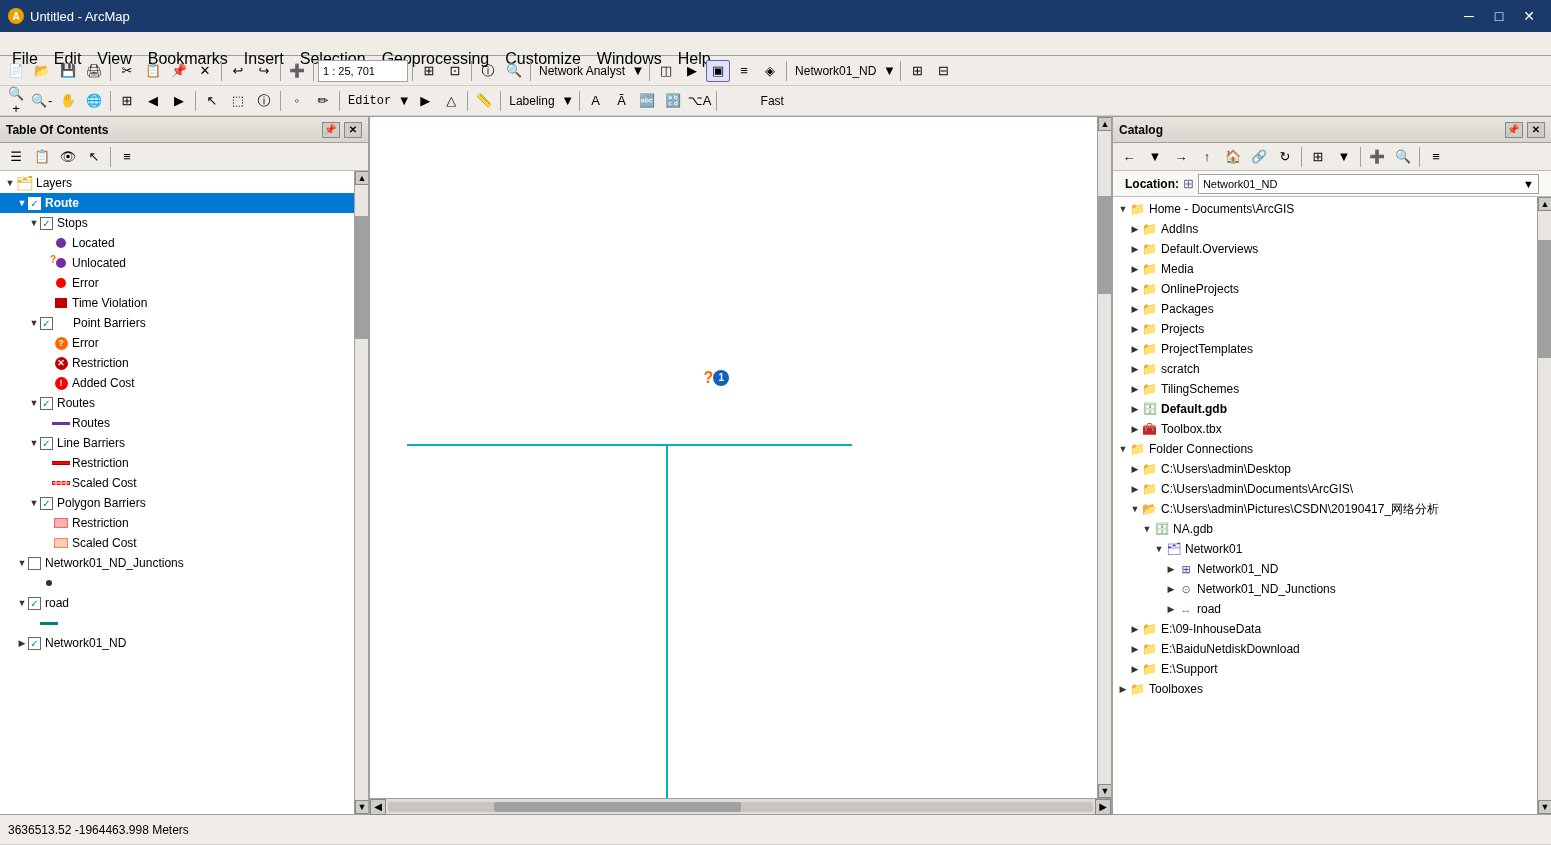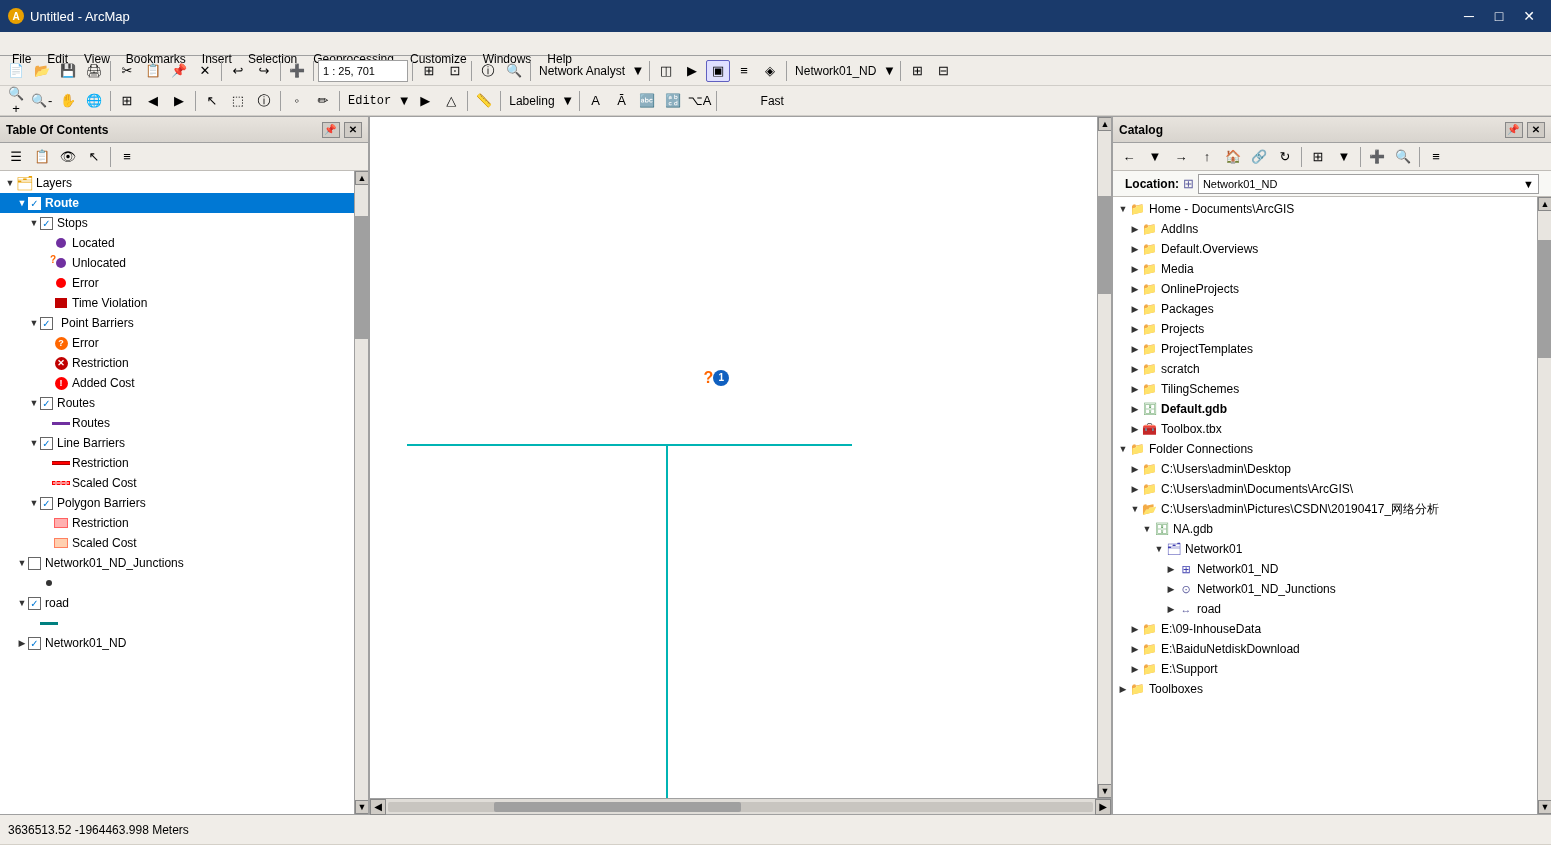--- a/index.html
+++ b/index.html
@@ -28,21 +28,21 @@
       height: 24px;
       display: flex;
       align-items: center;
       border-bottom: 1px solid #a0a0a0;
       padding: 0 4px;
     }
     .menu-item {
       padding: 2px 8px;
       cursor: pointer;
       border-radius: 2px;
-      font-size: 12px;
+      font-size: 16px;
       margin-top: 31px;
     }
 
     
     .toolbar-area {
       background: #f0ede8;
       border-bottom: 1px solid #a0a0a0;
     }
     .toolbar-row {
       display: flex;
@@ -473,21 +473,21 @@
         <div class="layer-item ind5">
           <span class="layer-icon">
             <span style="width:12px;height:10px;background:#c00000;display:inline-block;"></span>
           </span>
           <span class="layer-label">Time Violation</span>
         </div>
 
         <div class="layer-item ind3">
           <span class="expand-btn">▼</span>
           <div class="checkbox checked"></div>
-          <span class="layer-label" style="margin-left:8px;">Point Barriers</span>
+          <span class="layer-label" style="margin-left:20px;">Point Barriers</span>
         </div>
 
         <div class="layer-item ind5">
           <span class="layer-icon" style="position:relative;display:flex;align-items:center;justify-content:center;">
             <span style="width:13px;height:13px;border-radius:50%;background:#ff6600;display:inline-flex;align-items:center;justify-content:center;color:white;font-size:9px;font-weight:bold;">?</span>
           </span>
           <span class="layer-label">Error</span>
         </div>
 
         <div class="layer-item ind5">

